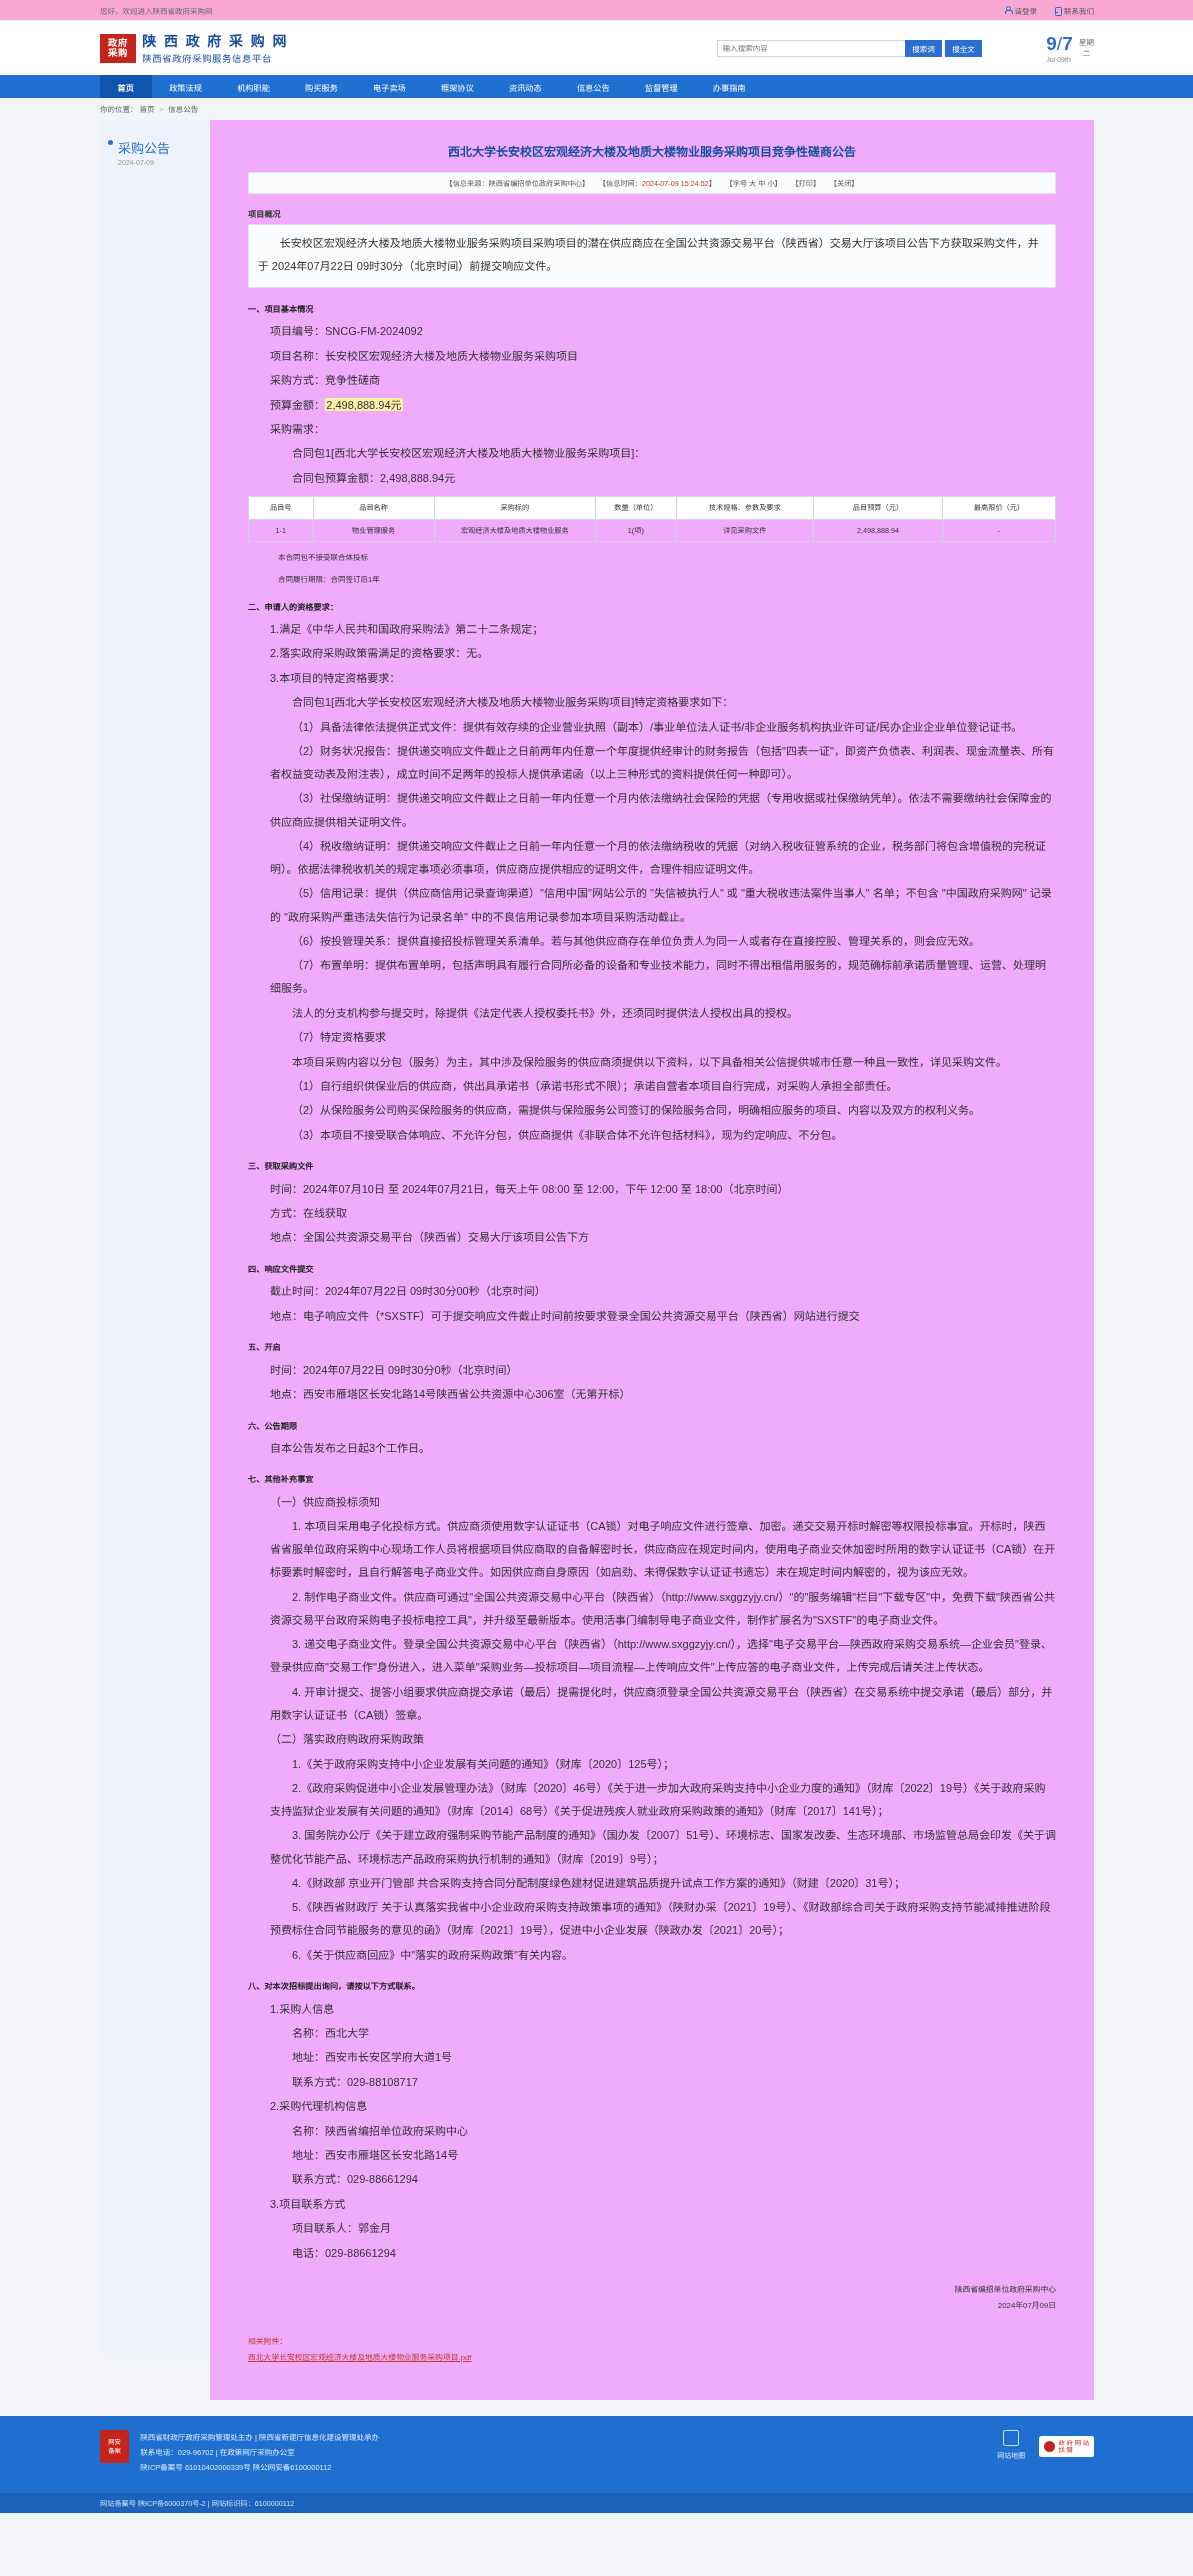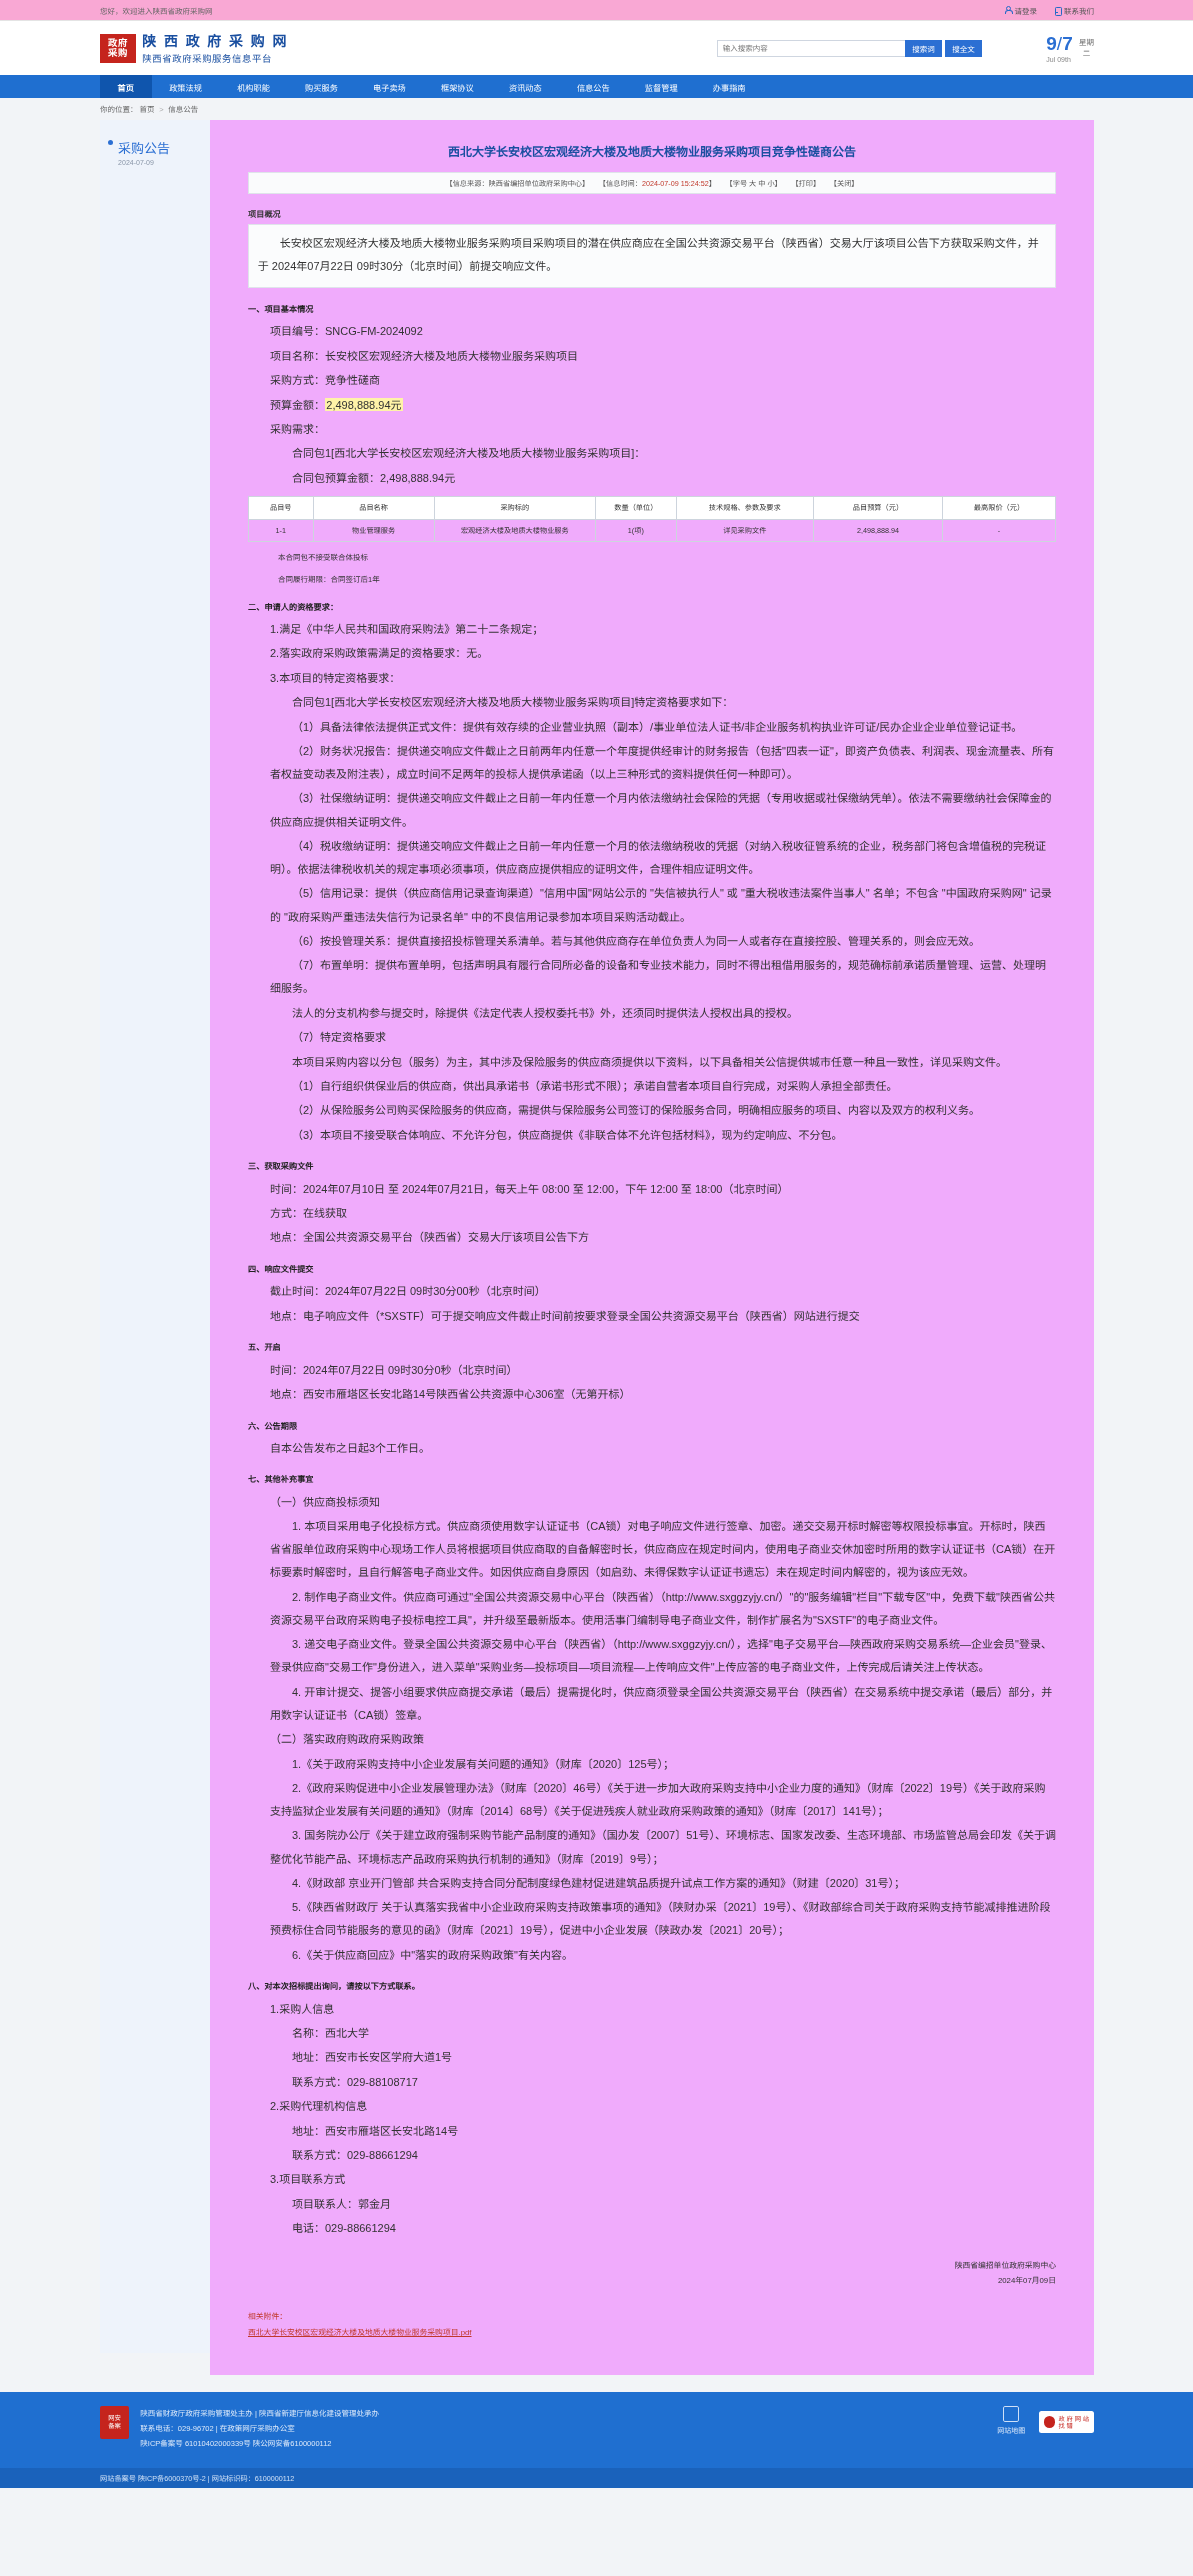--- a/index.html
+++ b/index.html
@@ -354,20 +354,21 @@
     <p class="ln ind2">5.《陕西省财政厅 关于认真落实我省中小企业政府采购支持政策事项的通知》（陕财办采〔2021〕19号）、《财政部综合司关于政府采购支持节能减排推进阶段预费标住合同节能服务的意见的函》（财库〔2021〕19号），促进中小企业发展（陕政办发〔2021〕20号）；</p>
     <p class="ln ind2">6.《关于供应商回应》中"落实的政府采购政策"有关内容。</p>
 
     <h2 class="sec">八、对本次招标提出询问，请按以下方式联系。</h2>
     <p class="ln ind">1.采购人信息</p>
     <p class="ln ind2">名称：西北大学</p>
     <p class="ln ind2">地址：西安市长安区学府大道1号</p>
     <p class="ln ind2">联系方式：029-88108717</p>
 
     <p class="ln ind">2.采购代理机构信息</p>
+    <p class="ln ind2">名称：陕西省编招单位政府采购中心</p>
     <p class="ln ind2">地址：西安市雁塔区长安北路14号</p>
     <p class="ln ind2">联系方式：029-88661294</p>
 
     <p class="ln ind">3.项目联系方式</p>
     <p class="ln ind2">项目联系人：郭金月</p>
     <p class="ln ind2">电话：029-88661294</p>
 
     <div class="sign">
       <div>陕西省编招单位政府采购中心</div>
       <div>2024年07月09日</div>

